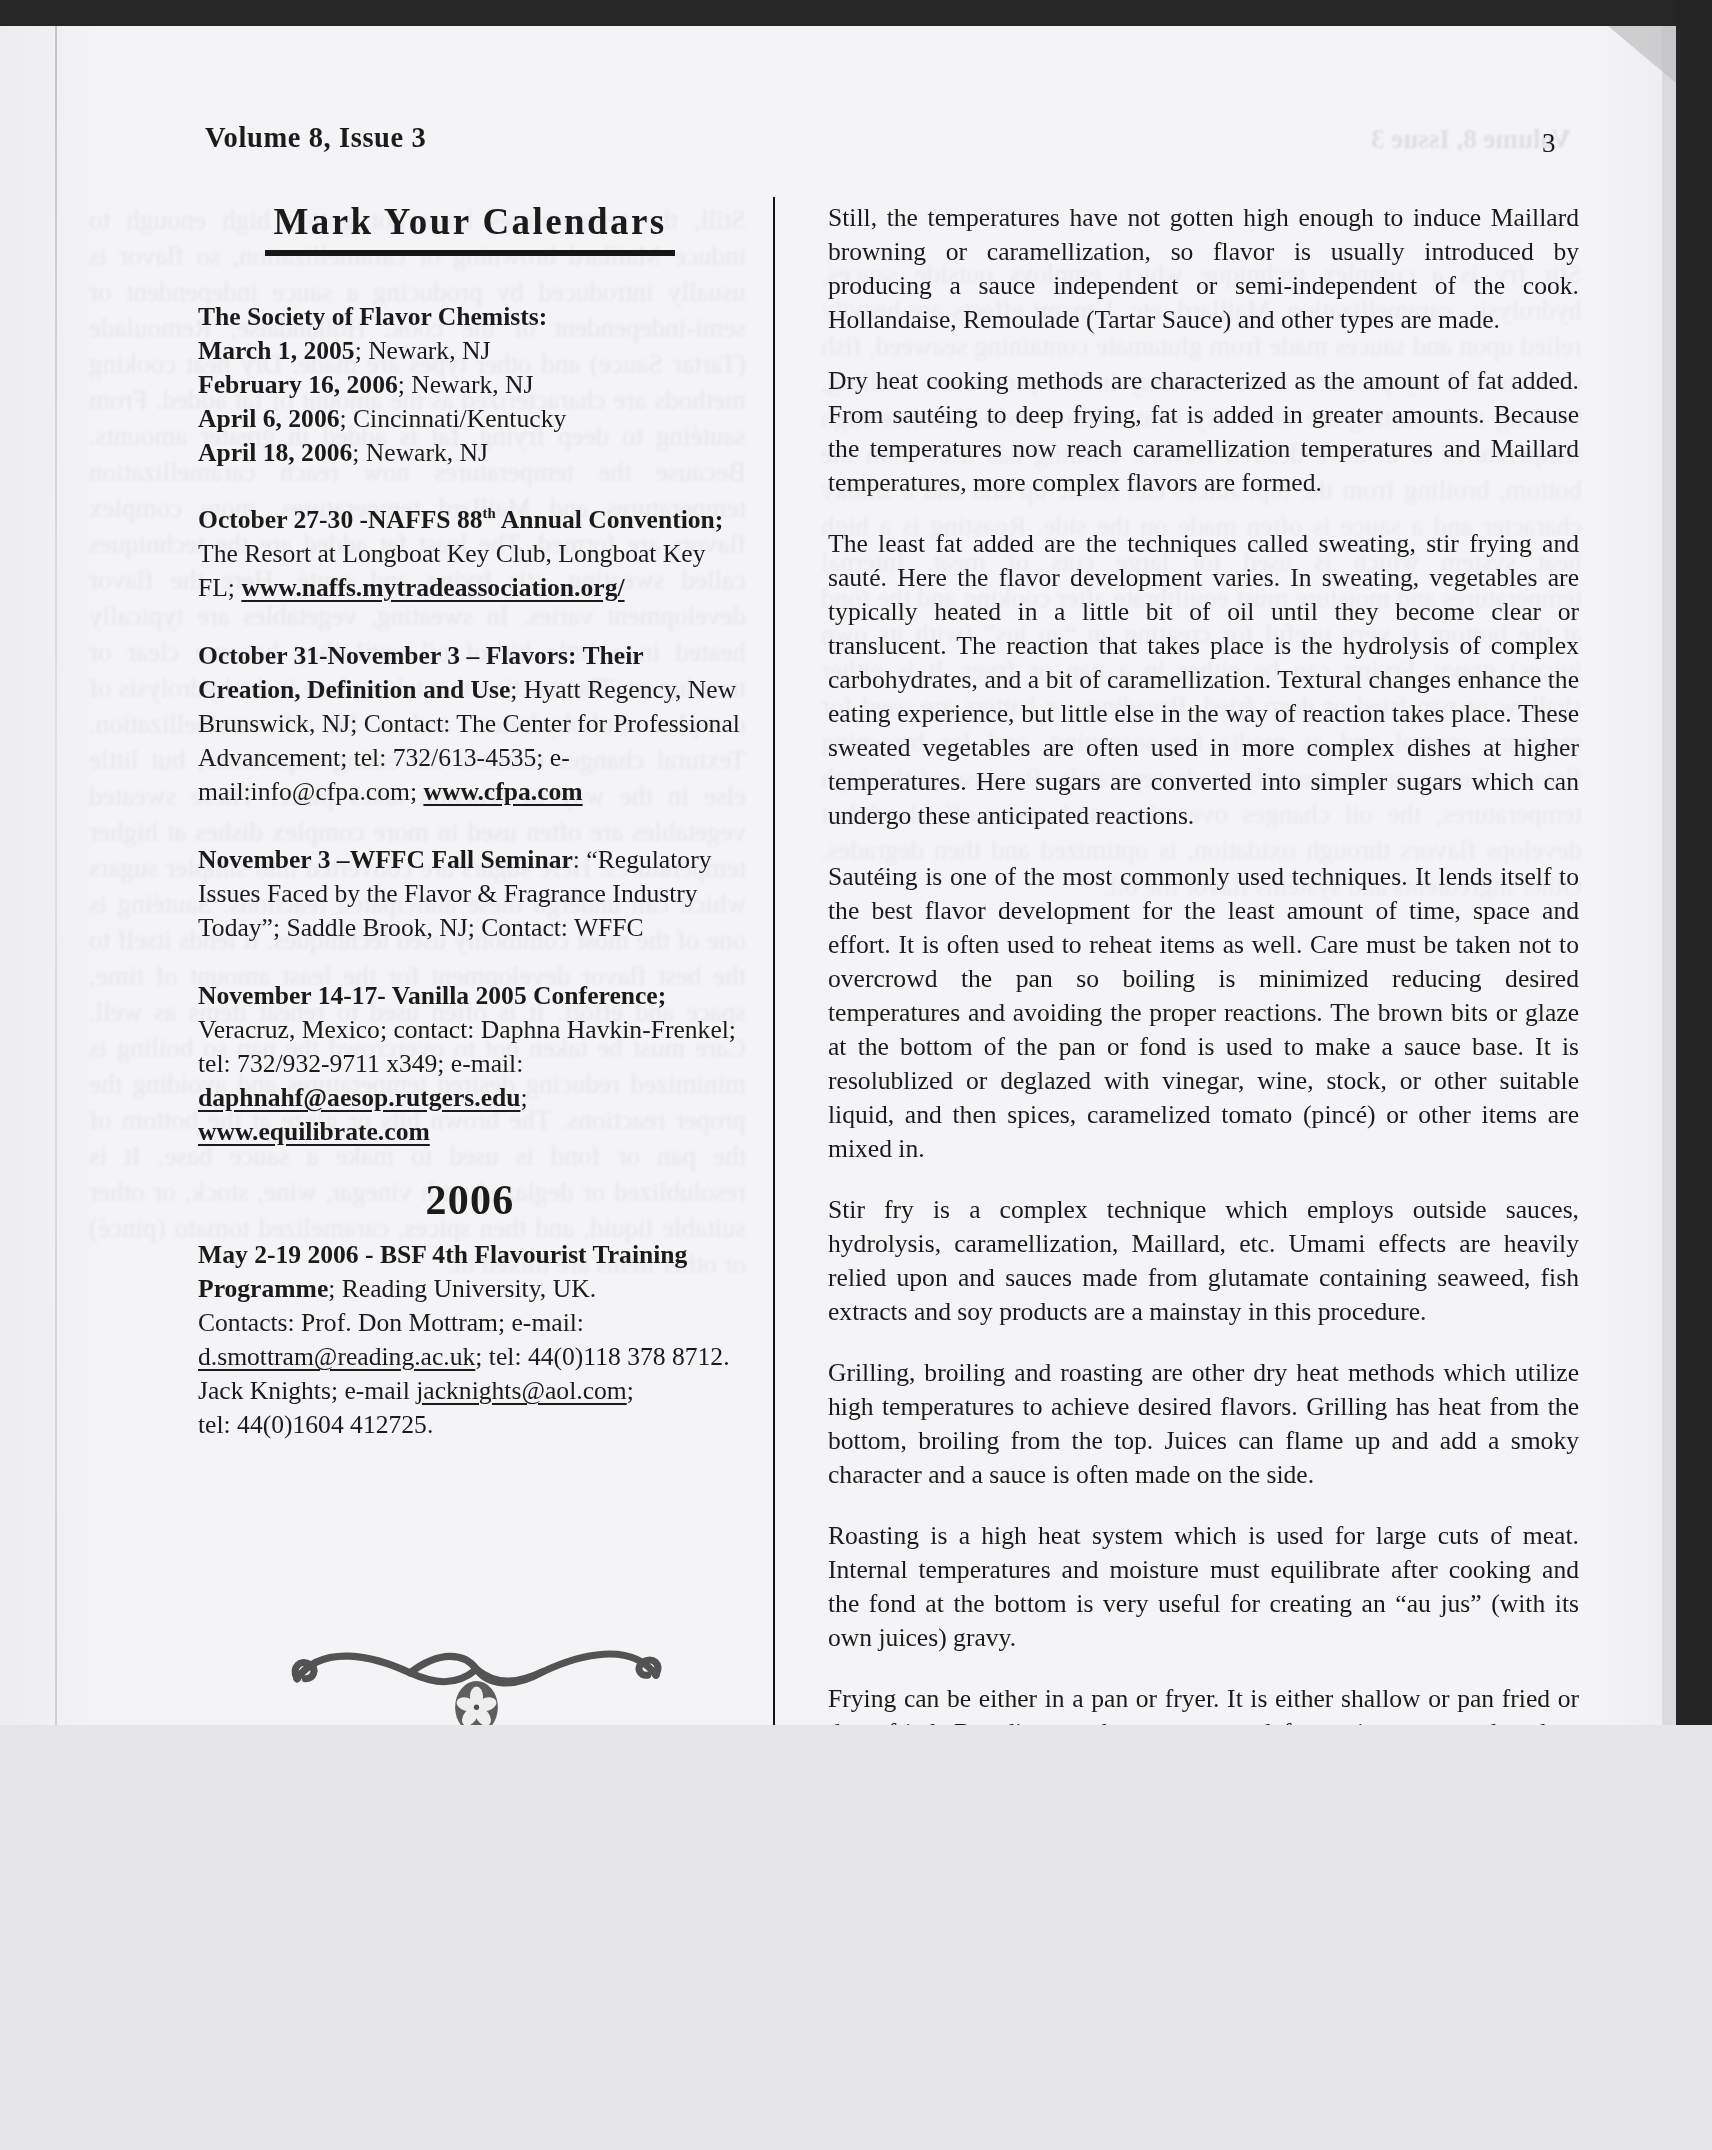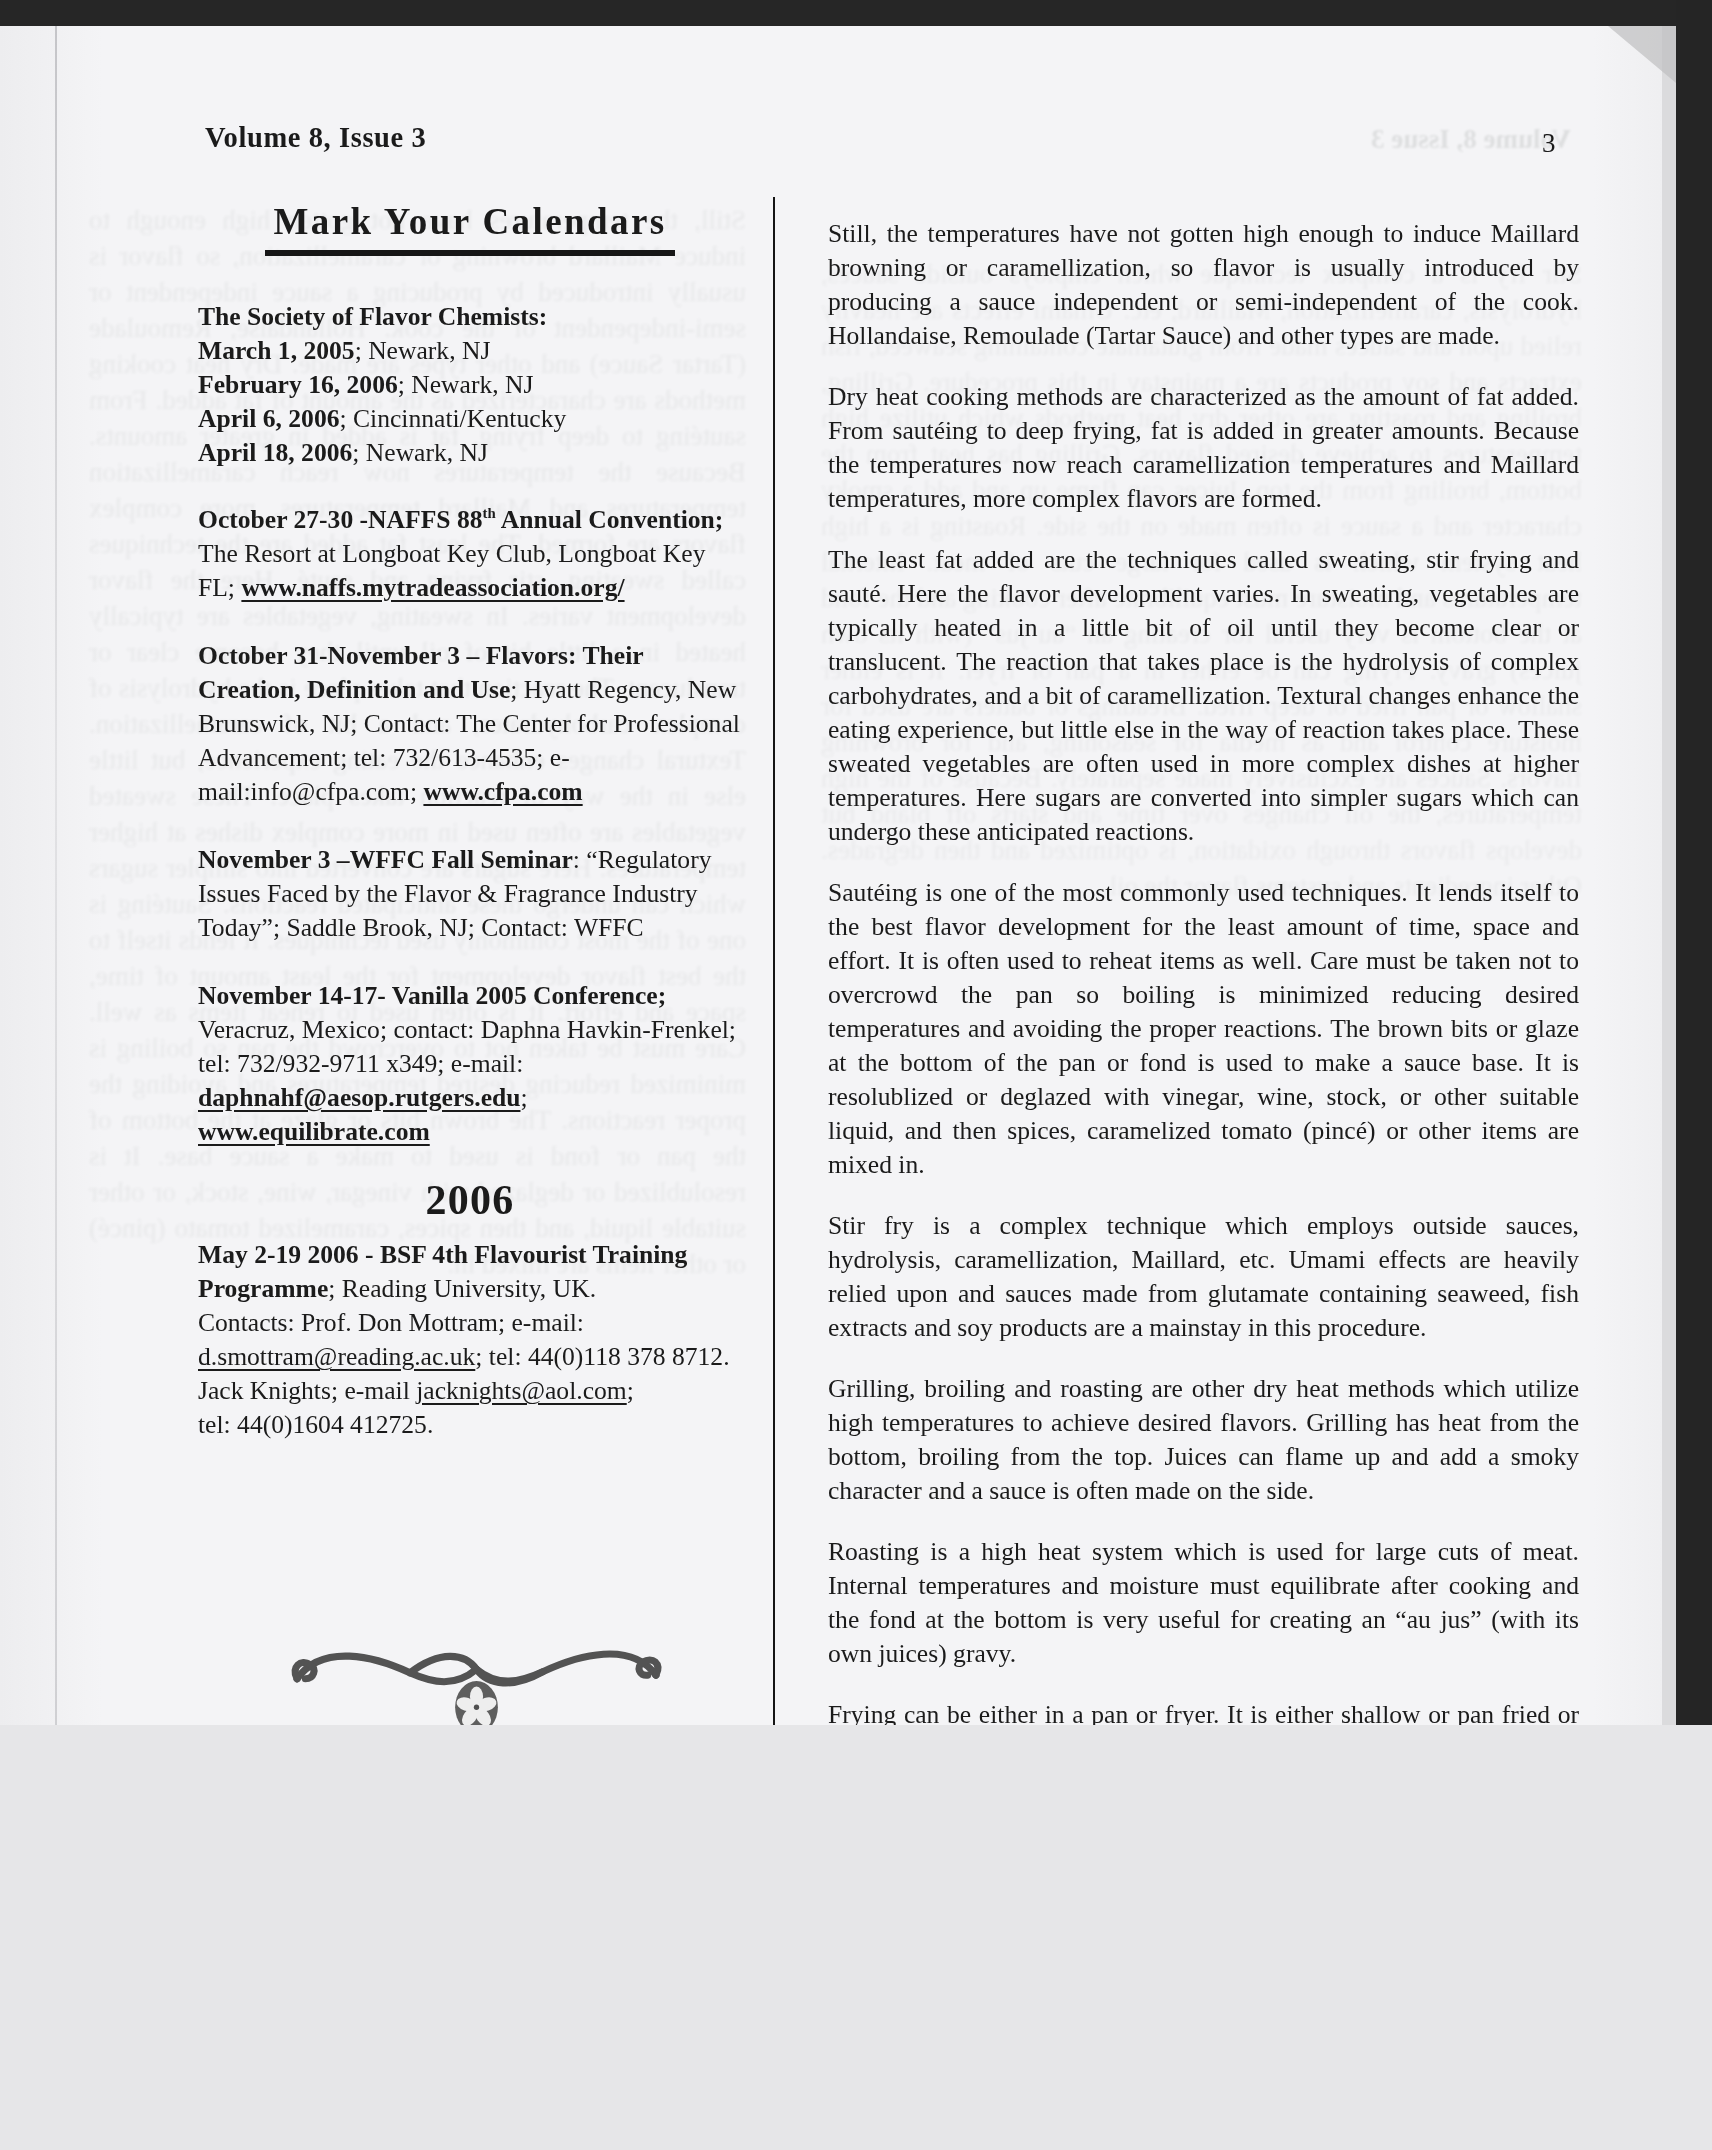--- a/index.html
+++ b/index.html
@@ -28,21 +28,21 @@
   .myc{display:inline-block;font-size:37px;font-weight:700;letter-spacing:2.4px;line-height:1.15;
        border-bottom:6px solid #161616;padding:0 8.3px 6px;}
   .title{font-weight:700;margin:0;}
   .event{margin:0;}
   .event-last{margin:0 0 33px;}
   .year-heading{text-align:center;font-weight:700;font-size:42px;margin:12px 0 21.4px;letter-spacing:1.2px;}
   .entry{margin:0 0 34px;}
   .b{font-weight:700;}
   .u{text-decoration:underline;text-decoration-thickness:2.4px;text-underline-offset:4.2px;}
   sup{font-size:58%;line-height:0;vertical-align:super;}
-  .right-col{position:absolute;left:828px;top:217px;width:751px;font-size:25.6px;line-height:34px;}
+  .right-col{position:absolute;left:828px;top:201px;width:751px;font-size:25.6px;line-height:34px;}
   .rc-para{text-align:justify;margin:0 0 27px;}
   .continued{text-align:right;font-family:"Liberation Sans",sans-serif;font-style:italic;
              font-size:20px;margin-top:30px;}
   
   .flourish{position:absolute;left:284px;top:1631px;width:385px;height:105px;opacity:.88;}
   
   .ghost{position:absolute;color:#2d362f;pointer-events:none;transform:scaleX(-1);
          filter:blur(1.8px);text-align:justify;overflow:hidden;}
   .ghost-header{left:1178px;top:124px;width:393px;height:48px;font-size:27px;font-weight:700;
                 opacity:.11;white-space:nowrap;filter:blur(1.2px);}

